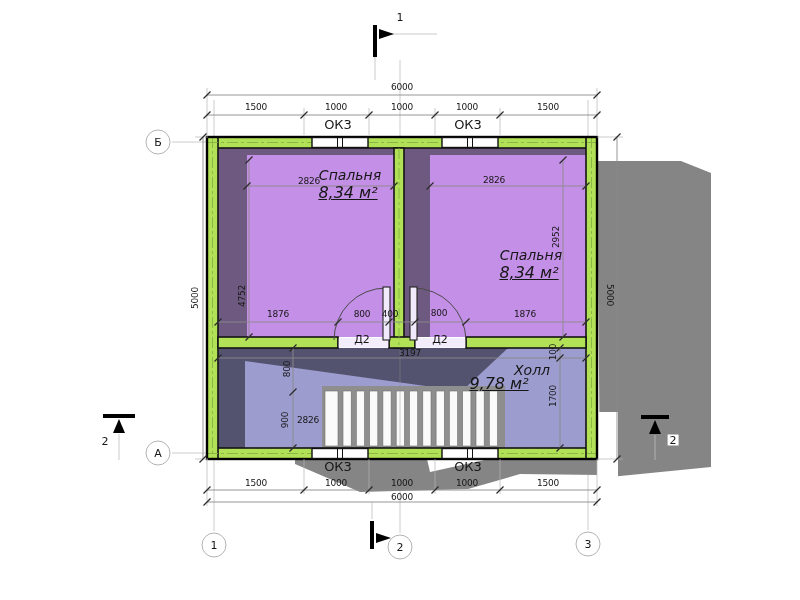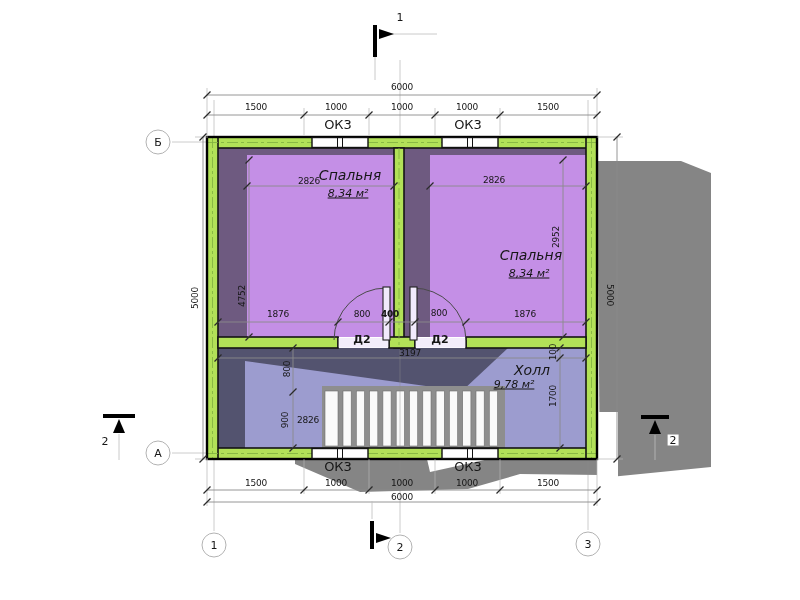--- a/index.html
+++ b/index.html
@@ -5,22 +5,22 @@
   html,body{margin:0;padding:0;background:#fff;}
   #stage{position:relative;width:800px;height:600px;background:#fff;overflow:hidden;
          font-family:"DejaVu Sans",sans-serif;color:#161616;}
   #stage svg{position:absolute;left:0;top:0;}
   .t{position:absolute;transform:translate(-50%,-50%);font-size:9px;line-height:1;
      white-space:nowrap;color:#161616;letter-spacing:-0.2px;}
   .v{transform:translate(-50%,-50%) rotate(-90deg);}
   .v90{transform:translate(-50%,-50%) rotate(90deg);}
   .big{font-size:13px;letter-spacing:0;}
   .room{font-size:14px;font-style:italic;letter-spacing:0;}
-  .area{font-size:11px;font-style:italic;text-decoration:underline;letter-spacing:0;text-align:center;}
-  .door{font-size:11px;font-weight:700;letter-spacing:0;}
+  .area{font-size:16px;font-style:italic;text-decoration:underline;letter-spacing:0;text-align:center;}
+  .door{font-size:11px;font-weight:400;letter-spacing:0;}
   .mark{font-size:11px;}
   .chip{background:#fff;padding:0 2px;}
   .bubble{position:absolute;width:25px;height:25px;border:1px solid #b3b3b3;border-radius:50%;
           background:#fff;display:flex;align-items:center;justify-content:center;
           font-size:11px;transform:translate(-50%,-50%);box-sizing:border-box;}
 </style>
 </head>
 <body>
 
 <div id="stage">
@@ -267,30 +267,30 @@
 <div class="t area" style="left:348px;top:193px;">8,34 м²</div>
 <div class="t v" style="left:242px;top:296px;">4752</div>
 
 <div class="t" style="left:494px;top:180px;">2826</div>
 <div class="t v" style="left:556px;top:237px;">2952</div>
 <div class="t room" style="left:531px;top:255px;">Спальня</div>
 <div class="t area" style="left:529px;top:273px;">8,34 м²</div>
 
 <div class="t" style="left:278px;top:314px;">1876</div>
 <div class="t" style="left:362px;top:314px;">800</div>
-<div class="t" style="left:390px;top:314px;font-weight:bold;">400</div>
+<div class="t" style="left:390px;top:314px;">400</div>
 <div class="t" style="left:439px;top:313px;">800</div>
 <div class="t" style="left:525px;top:314px;">1876</div>
 <div class="t door" style="left:362px;top:339px;">Д2</div>
 <div class="t door" style="left:440px;top:339px;">Д2</div>
 
 <div class="t" style="left:410px;top:353px;">3197</div>
 <div class="t v" style="left:553px;top:352px;">100</div>
 <div class="t room" style="left:532px;top:370px;">Холл</div>
-<div class="t area" style="left:514px;top:384px;">9,78 м²</div>
+<div class="t area" style="left:499px;top:384px;">9,78 м²</div>
 <div class="t v" style="left:553px;top:396px;">1700</div>
 <div class="t v" style="left:287px;top:369px;">800</div>
 <div class="t v" style="left:285px;top:420px;">900</div>
 <div class="t" style="left:308px;top:420px;">2826</div>
 
 <div class="bubble" style="left:158px;top:142px;">Б</div>
 <div class="bubble" style="left:158px;top:453px;">А</div>
 <div class="bubble" style="left:214px;top:545px;">1</div>
 <div class="bubble" style="left:400px;top:547px;">2</div>
 <div class="bubble" style="left:588px;top:544px;">3</div>

